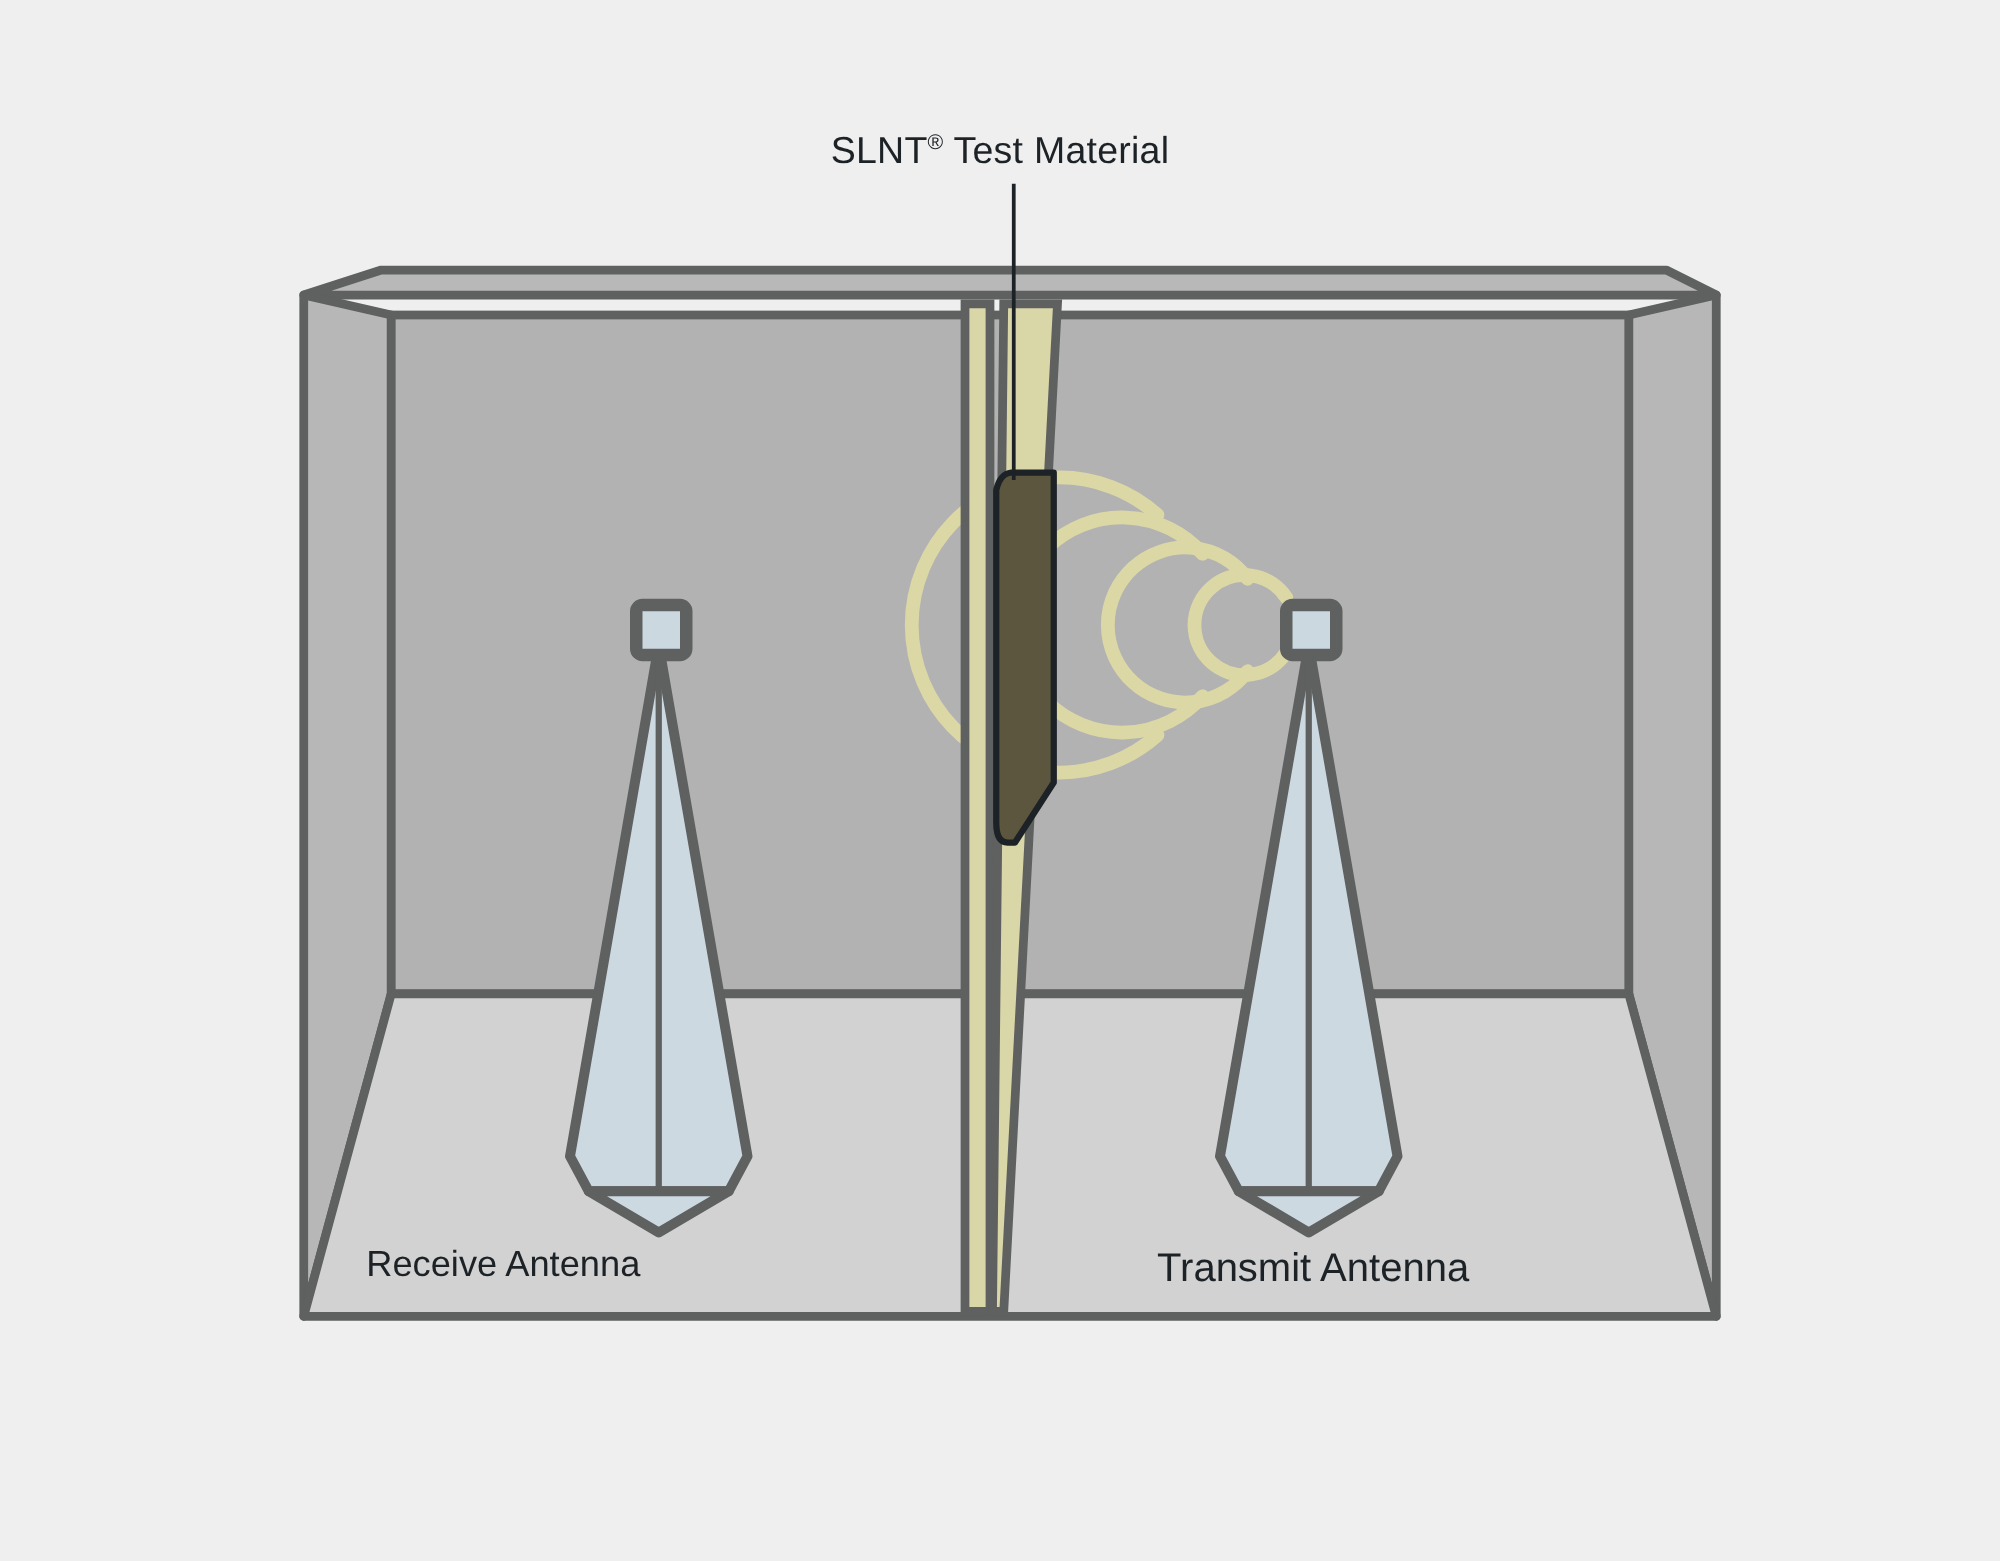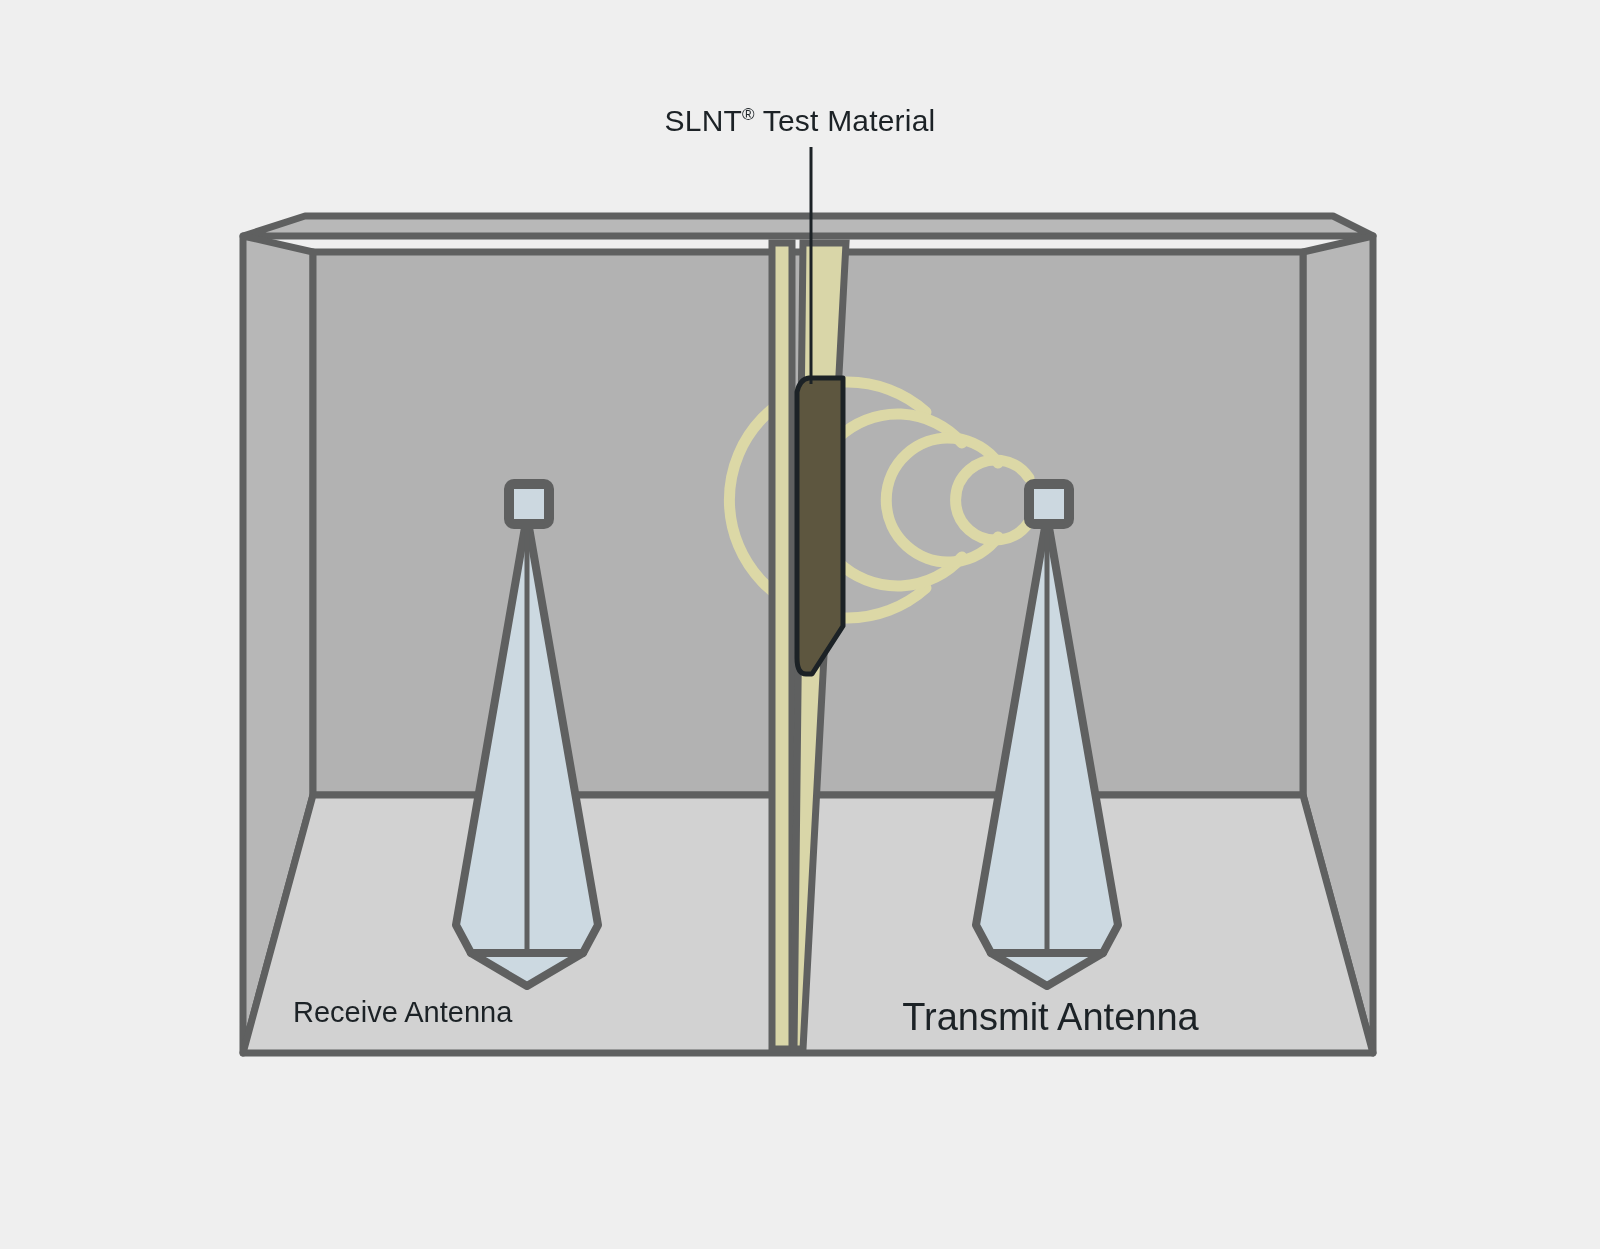--- a/index.html
+++ b/index.html
@@ -49,21 +49,21 @@
     left: 293px;
     top: 996px;
     width: 473px;
     font-size: 29px;
   }
   #tx-label {
     left: 814px;
     top: 996px;
     width: 473px;
     text-align: center;
-    font-size: 38px;
+    font-size: 32px;
   }
 </style>
 </head>
 <body>
 
 <div id="stage">
 
   <svg id="scene" viewBox="0 0 1600 1249" xmlns="http://www.w3.org/2000/svg">
 
     <g>

